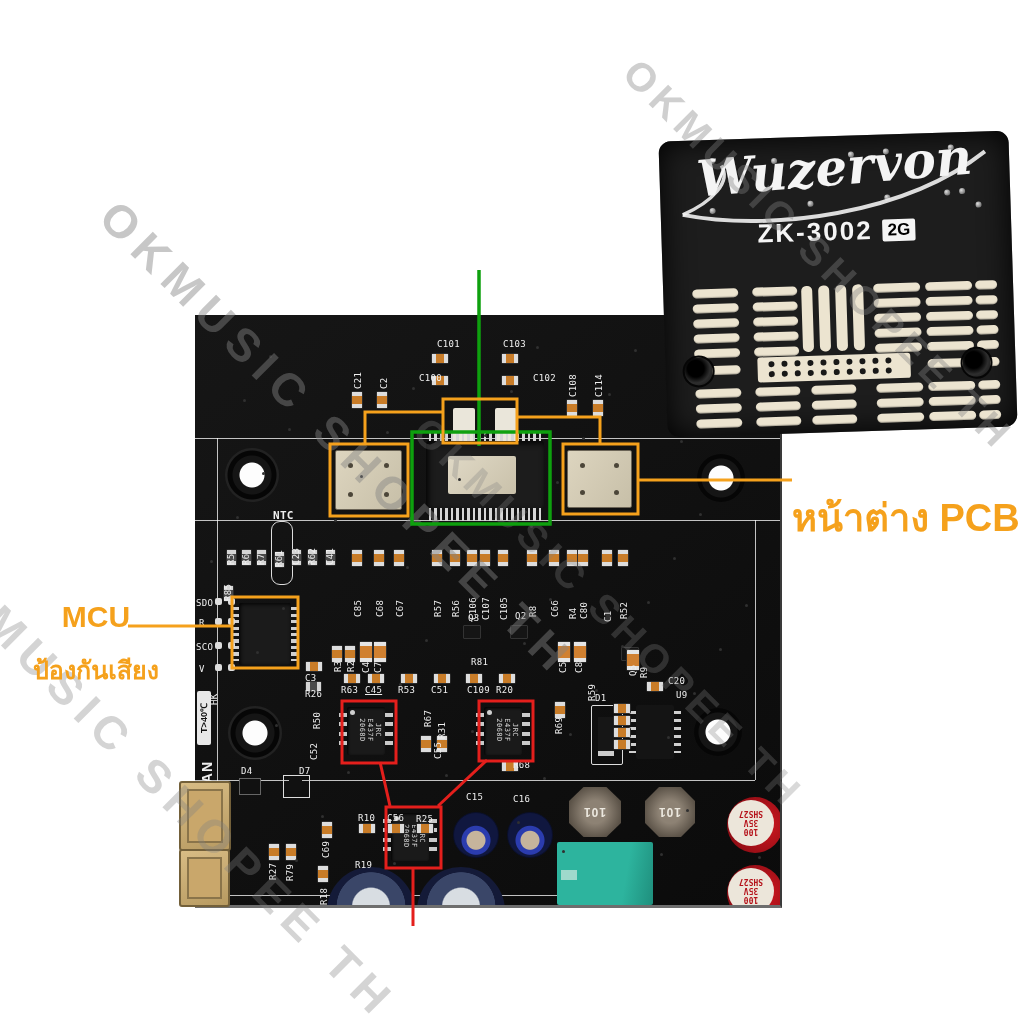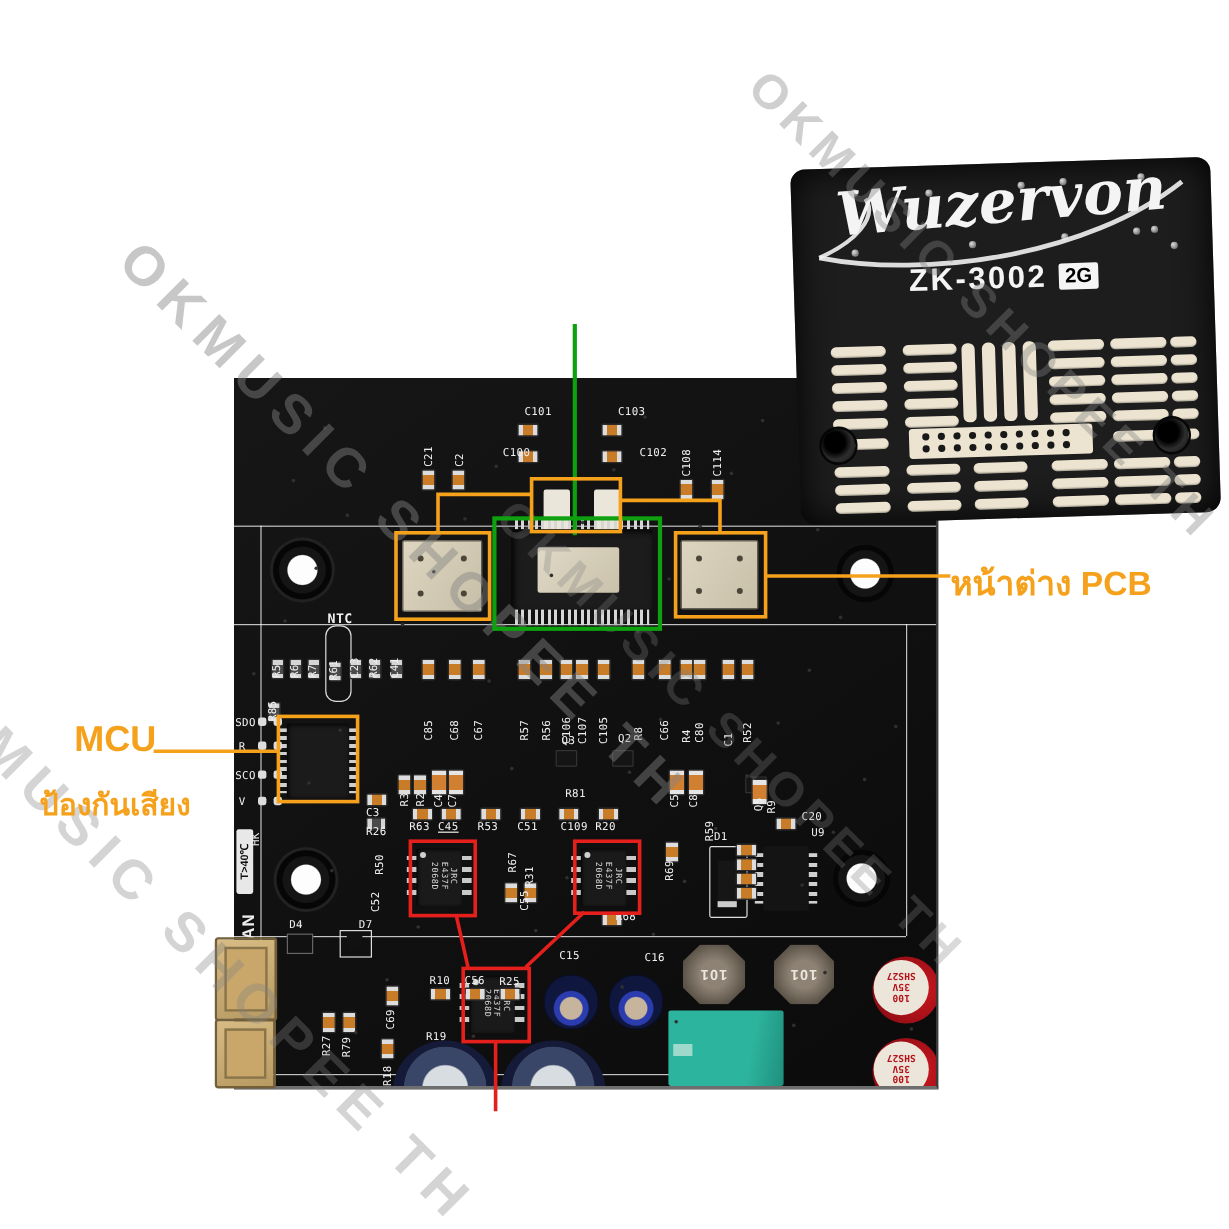--- a/index.html
+++ b/index.html
@@ -11,21 +11,21 @@
       transform-origin:0 50%;transform:rotate(45deg);z-index:40;pointer-events:none;}
   .wm1{left:108px;top:182px;font-size:46px;letter-spacing:9px;color:rgba(130,130,130,.45);}
   .wm2{left:630px;top:44px;font-size:40px;letter-spacing:6px;}
   .wm3{left:-70px;top:525px;font-size:46px;letter-spacing:9px;color:rgba(130,130,130,.34);}
   .wm4{left:420px;top:402px;font-size:40px;letter-spacing:6px;color:rgba(130,130,130,.30);}
 
   
   .cap{position:absolute;z-index:60;font-weight:bold;}
   .heat{left:630px;top:50px;width:394px;text-align:center;font-size:27px;line-height:47px;color:#1b1b1b;}
   .tpa-cap{left:290px;top:236px;width:310px;text-align:center;font-size:28px;color:var(--green);}
-  .win-cap{left:792px;top:464px;font-size:28px;color:var(--orange);}
+  .win-cap{left:792px;top:487px;font-size:38px;color:var(--orange);}
   .mcu1{left:8px;top:600px;width:176px;text-align:center;font-size:30px;color:var(--orange);}
   .mcu2{left:8px;top:650px;width:176px;text-align:center;font-size:25px;color:var(--orange);}
   .mcu3{left:8px;top:687px;width:176px;text-align:center;font-size:26px;color:var(--orange);}
   .op-cap{left:90px;top:924px;width:650px;text-align:center;font-size:28px;color:var(--red);}
 
   
   svg.overlay{position:absolute;left:0;top:0;z-index:50;pointer-events:none;}
   .sg{stroke:var(--green);stroke-width:3.5;fill:none;}
   .so{stroke:var(--orange);stroke-width:3;fill:none;}
   .sr{stroke:var(--red);stroke-width:3;fill:none;}
@@ -236,21 +236,21 @@
     <div class="fanbadge">T&gt;40℃</div>
     <div class="fanlbl">FAN</div>
 
     <div class="sot" style="left:268px;top:310px"></div>
     <div class="sot" style="left:315px;top:310px"></div>
     <div class="sot" style="left:426px;top:332px"></div>
   <span class="lbl v" style="left: 158px; top: 74px;">C21</span>
       <span class="lbl v" style="left: 184px; top: 74px;">C2</span>
       <span class="lbl h" style="left: 242px; top: 24px;">C101</span>
       <span class="lbl h" style="left: 224px; top: 58px;">C100</span>
-      <span class="lbl h" style="left: 320px; top: 24px;">C103</span>
+      <span class="lbl h" style="left: 308px; top: 24px;">C103</span>
       <span class="lbl h" style="left: 338px; top: 58px;">C102</span>
       <span class="lbl v" style="left: 373px; top: 82px;">C108</span>
       <span class="lbl v" style="left: 399px; top: 82px;">C114</span>
       <span class="lbl h b" style="left: 78px; top: 194px;">NTC</span>
       <span class="lbl v" style="left: 31px; top: 250px;">R5</span>
       <span class="lbl v" style="left: 46px; top: 250px;">R6</span>
       <span class="lbl v" style="left: 61px; top: 250px;">R7</span>
       <span class="lbl v" style="left: 79px; top: 252px;">R61</span>
       <span class="lbl v" style="left: 96px; top: 250px;">C23</span>
       <span class="lbl v" style="left: 112px; top: 250px;">R62</span>
@@ -299,21 +299,21 @@
       <span class="lbl v" style="left: 242px; top: 424px;">R31</span>
       <span class="lbl v" style="left: 238px; top: 444px;">C55</span>
       <span class="lbl v" style="left: 359px; top: 419px;">R69</span>
       <span class="lbl h" style="left: 318px; top: 445px;">R68</span>
       <span class="lbl h" style="left: 46px; top: 451px;">D4</span>
       <span class="lbl h" style="left: 92px; top: 451px; margin-left: 12px;">D7</span>
       <span class="lbl h" style="left: 163px; top: 498px;">R10</span>
       <span class="lbl h" style="left: 192px; top: 498px;">C56</span>
       <span class="lbl h" style="left: 221px; top: 499px;">R25</span>
       <span class="lbl h" style="left: 271px; top: 477px;">C15</span>
-      <span class="lbl h" style="left: 318px; top: 479px; margin-left: 24px;">C16</span>
+      <span class="lbl h" style="left: 318px; top: 479px;">C16</span>
       <span class="lbl h" style="left: 160px; top: 545px;">R19</span>
       <span class="lbl v" style="left: 73px; top: 565px;">R27</span>
       <span class="lbl v" style="left: 90px; top: 566px;">R79</span>
       <span class="lbl v" style="left: 126px; top: 543px;">C69</span>
       <span class="lbl v" style="left: 124px; top: 590px;">R18</span>
       <span class="lbl h" style="left: 1px; top: 283px;">SDO</span>
       <span class="lbl h" style="left: 4px; top: 303px;">R</span>
       <span class="lbl h" style="left: 1px; top: 327px;">SCO</span>
       <span class="lbl h" style="left: 4px; top: 349px;">V</span>
       <span class="lbl v" style="left: 14px; top: 390px;">HK</span>

